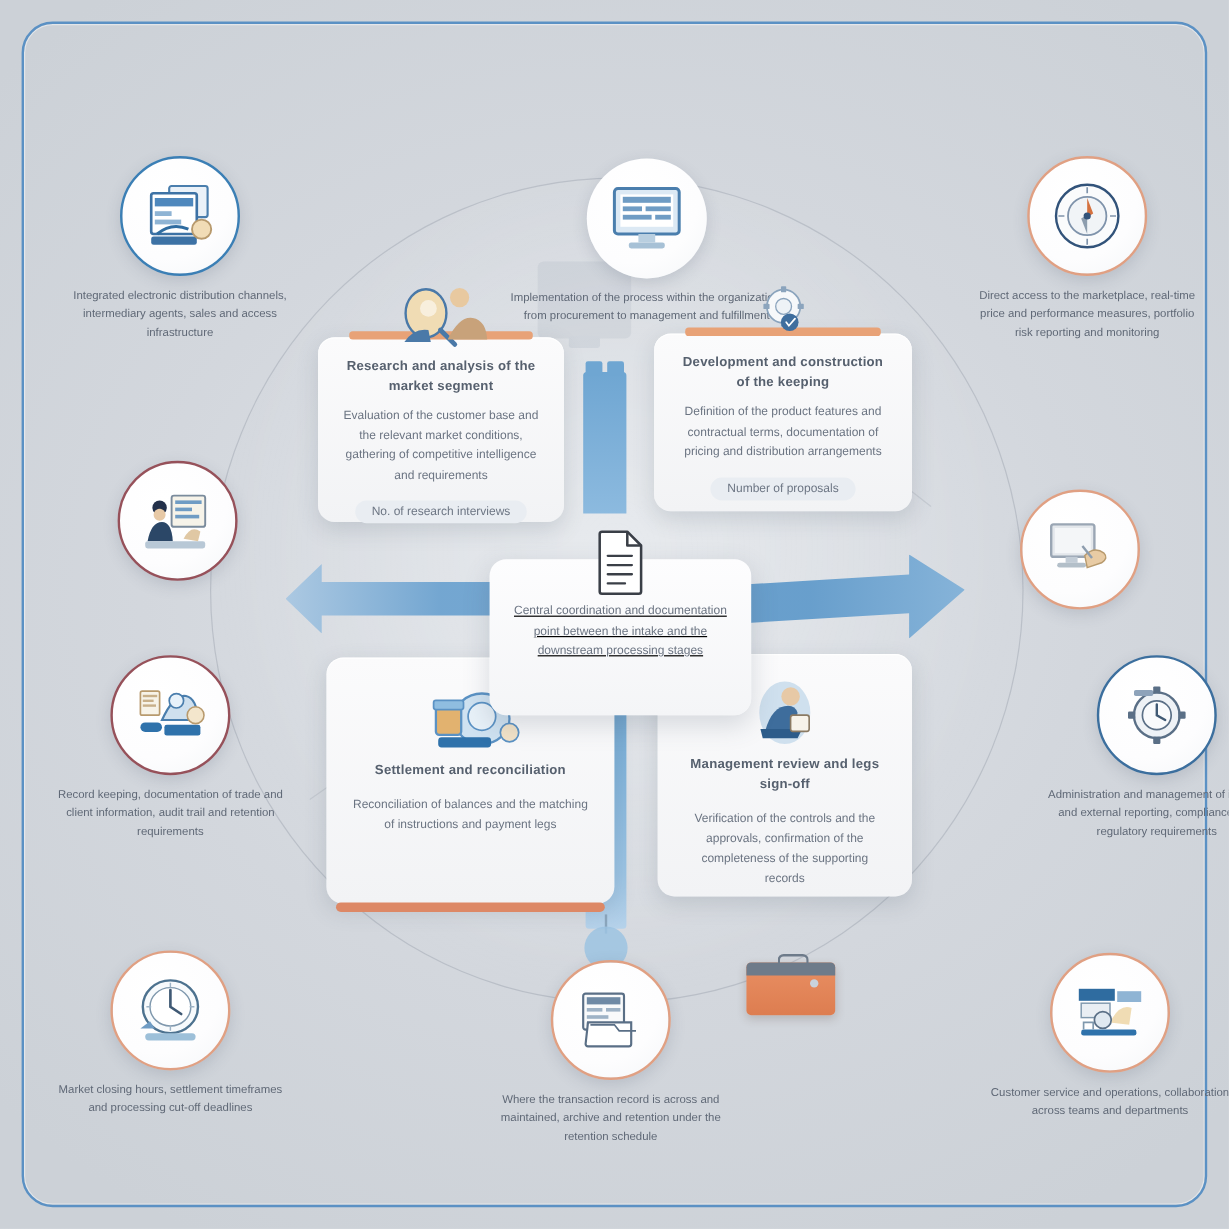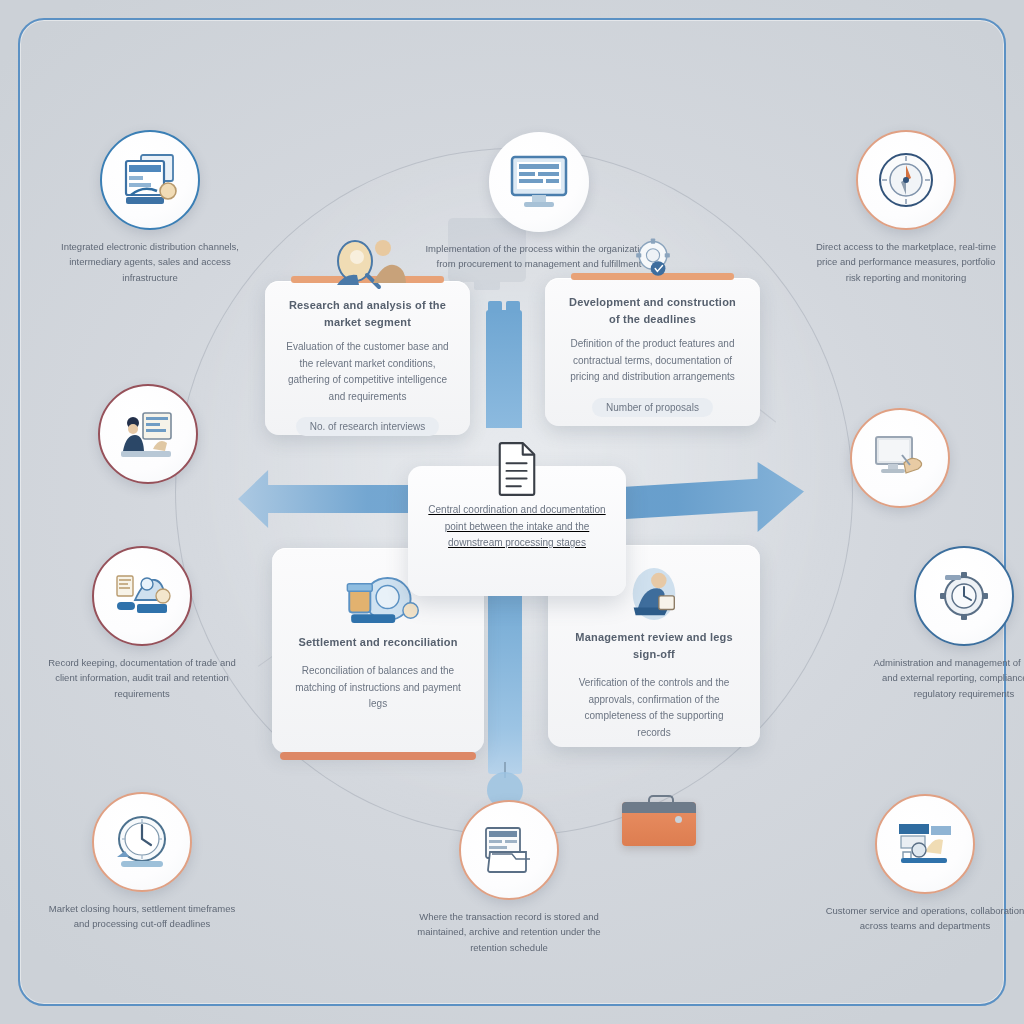--- a/index.html
+++ b/index.html
@@ -132,21 +132,21 @@
     position:absolute;left:26px;right:26px;top:-5px;height:7px;
     background:#e8a277;border-radius:3px;
   }
   .card-bottom-accent{
     position:absolute;left:8px;right:8px;bottom:-7px;height:8px;
     background:#dd8866;border-radius:4px;
   }
 
   #card-top-left{left:265px;top:281px;width:205px;height:154px;}
   #card-top-right{left:545px;top:278px;width:215px;height:148px;}
-  #card-bottom-left{left:272px;top:548px;width:212px;height:205px;}
+  #card-bottom-left{left:272px;top:548px;width:240px;height:205px;}
   #card-bottom-right{left:548px;top:545px;width:212px;height:202px;}
   #card-center{
     left:408px;top:466px;width:218px;height:130px;
     background:linear-gradient(180deg,#fdfdfe 0%, #f4f5f7 100%);
     box-shadow:0 8px 22px rgba(70,84,104,.20);
     z-index:6;
     text-decoration:underline;
   }
 
   
@@ -259,21 +259,21 @@
       <g fill="#8ba4bd">
         <rect x="38" y="3" width="6" height="7" rx="1"></rect>
         <rect x="38" y="42" width="6" height="7" rx="1"></rect>
         <rect x="18" y="23" width="7" height="6" rx="1"></rect>
         <rect x="57" y="23" width="7" height="6" rx="1"></rect>
       </g>
       <circle cx="48" cy="44" r="10" fill="#3f6e9e"></circle>
       <path d="M44 44 l3 4 l7 -8" stroke="#fff" stroke-width="2" fill="none" stroke-linecap="round"></path>
     </svg>
     <div class="card-body">
-      <p class="card-title">Development and construction of the deadlines</p>
+      <p class="card-title">Development and construction of the keeping</p>
       <p class="card-text">Definition of the product features and contractual terms, documentation of pricing and distribution arrangements</p>
       <span class="card-badge">Number of proposals</span>
     </div>
   </div>
 
   <div class="card" id="card-center">
     <div class="card-body" style="padding-top:0;">
       <svg class="emblem inside" viewBox="0 0 48 58" style="width:46px;height:56px;margin-top:-26px;">
         <path d="M8 3 h22 l12 12 v40 a2 2 0 0 1 -2 2 h-32 a2 2 0 0 1 -2 -2 v-50 a2 2 0 0 1 2 -2 z" fill="#ffffff" stroke="#3a3f47" stroke-width="2.2" stroke-linejoin="round"></path>
         <path d="M30 3 v12 h12" fill="none" stroke="#3a3f47" stroke-width="2.2" stroke-linejoin="round"></path>
@@ -473,21 +473,21 @@
         <g fill="#9fb3c6">
             <rect x="9" y="16" width="13" height="3"></rect>
             <rect x="25" y="16" width="12" height="3"></rect>
             <rect x="9" y="22" width="18" height="3"></rect>
             <rect x="9" y="28" width="11" height="3"></rect>
           </g>
         <path d="M10 28 h24 l12 0 v18 a2 2 0 0 1 -2 2 h-34 a2 2 0 0 1 -2 -2 z" fill="#ffffff" stroke="#5a6f86" stroke-width="1.8"></path>
         <path d="M12 30 h20 l4 5 h14" fill="none" stroke="#5a6f86" stroke-width="1.4"></path>
       </svg>
     </div>
-    <div class="node-label">Where the transaction record is stored and maintained, archive and retention under the retention schedule</div>
+    <div class="node-label">Where the transaction record is across and maintained, archive and retention under the retention schedule</div>
   </div>
 
   <div class="node" id="node-bottom-right">
     <div class="bubble ring-orange">
       <svg width="60" height="52" viewBox="0 0 60 52">
         <rect x="4" y="6" width="30" height="10" fill="#2f6ca0"></rect>
         <rect x="36" y="8" width="20" height="9" fill="#8fb4d4"></rect>
         <rect x="6" y="18" width="24" height="12" fill="#e9eef3" stroke="#7f98ad" stroke-width="1.2"></rect>
         <path d="M30 34 q8 -16 18 -12 l-2 14 z" fill="#f0dcb4"></path>
         <circle cx="24" cy="32" r="7" fill="#dfe8f0" stroke="#5a6f86" stroke-width="1.4"></circle>

